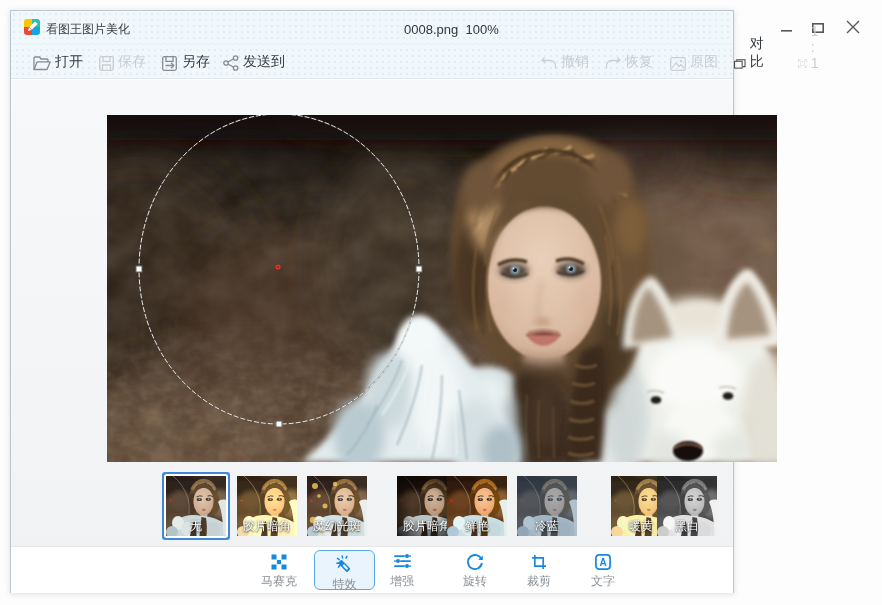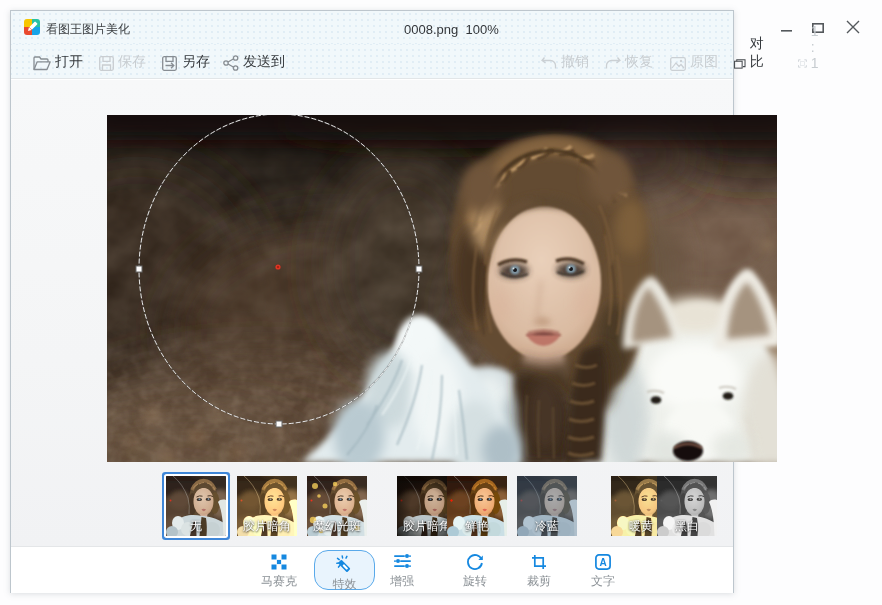--- a/index.html
+++ b/index.html
@@ -23,21 +23,21 @@
 #thumbs { position:absolute; left:0px; top:465px; width:100%; height:70px; }
 .thumb { position:absolute; top:0; width:60px; height:60px; overflow:hidden; }
 .thumb svg.art { position:absolute; left:0; top:0; width:60px; height:60px; }
 .tlabel { position:absolute; bottom:1px; width:100%; text-align:center; font-size:12px; color:#fff;
   text-shadow:0 1px 2px rgba(0,0,0,0.7), 0 0 2px rgba(0,0,0,0.45); }
 .sel { box-shadow:0 0 0 2px #fff, 0 0 0 4px #3f87d8; border-radius:1px; }
 #botbar { position:absolute; left:0; top:535px; width:100%; height:47px; background:#fff; border-top:1px solid #e4e6e8; }
 .bitem { position:absolute; top:7px; text-align:center; color:#8a9095; font-size:12px; }
 .bitem .bic { height:16px; margin-bottom:4px; }
 .bitem .blb { line-height:14px; }
-#fxbtn { position:absolute; left:303px; top:3px; width:61px; height:40px; background:#e9f4fd; border:1px solid #59a9ea; border-radius:14px; text-align:center; color:#8a9095; font-size:12px; }
+#fxbtn { position:absolute; left:303px; top:3px; width:61px; height:40px; background:#e9f4fd; border:1px solid #59a9ea; border-radius:6px; text-align:center; color:#8a9095; font-size:12px; }
 .tbtn { position:absolute; top:7px; height:20px; display:flex; align-items:flex-end; font-size:14px; color:#35393d; }
 .tbtn svg { margin-right:4px; }
 .tbtn.dis { color:#c7ccd0; }
 </style>
 </head>
 <body>
 <div id="win">
   <div id="titlebar">
     <svg id="appicon" viewBox="0 0 16 16">
       <path d="M0 3 a3 3 0 0 1 3-3 h5 v8 l-8 0 z" fill="#f7c600"></path>

